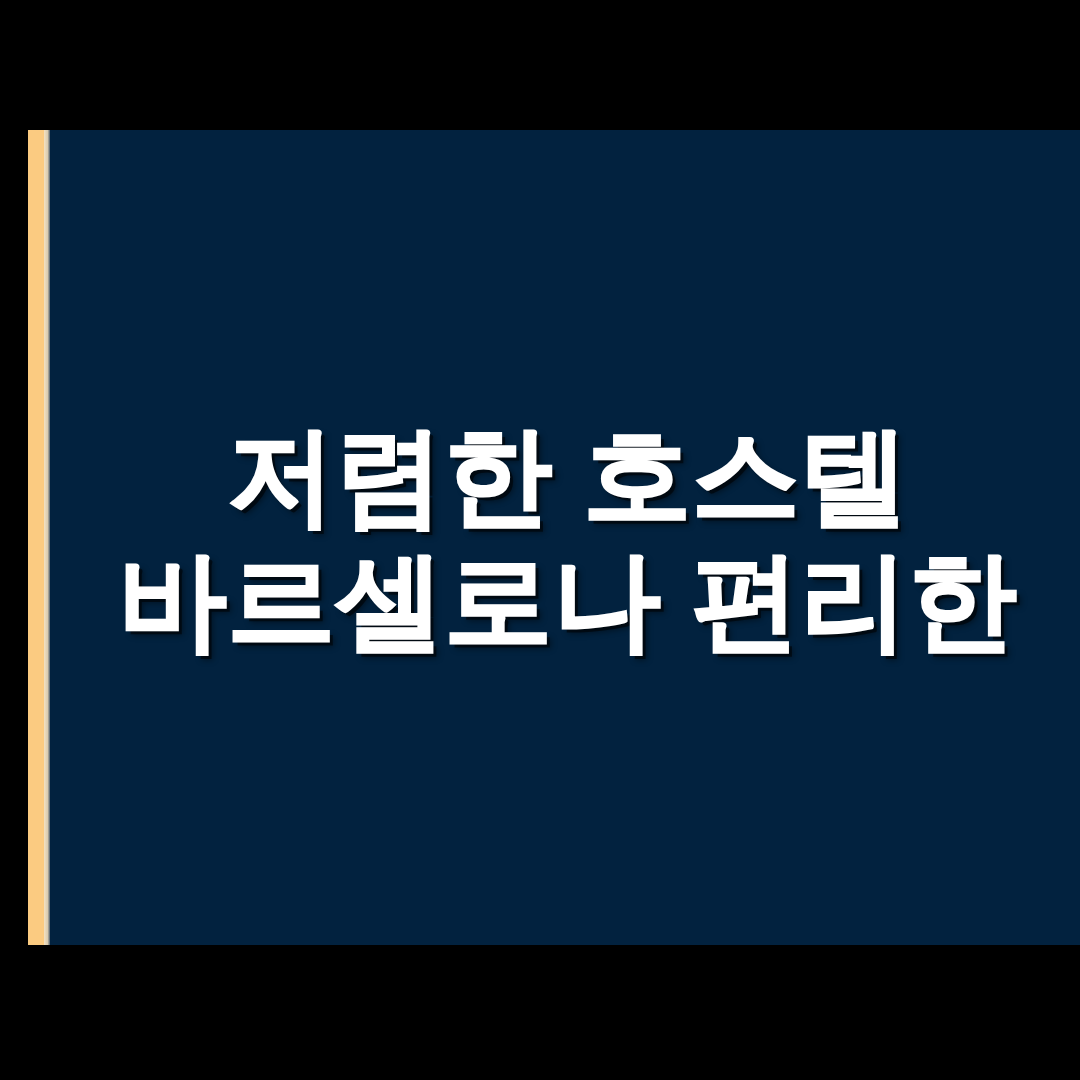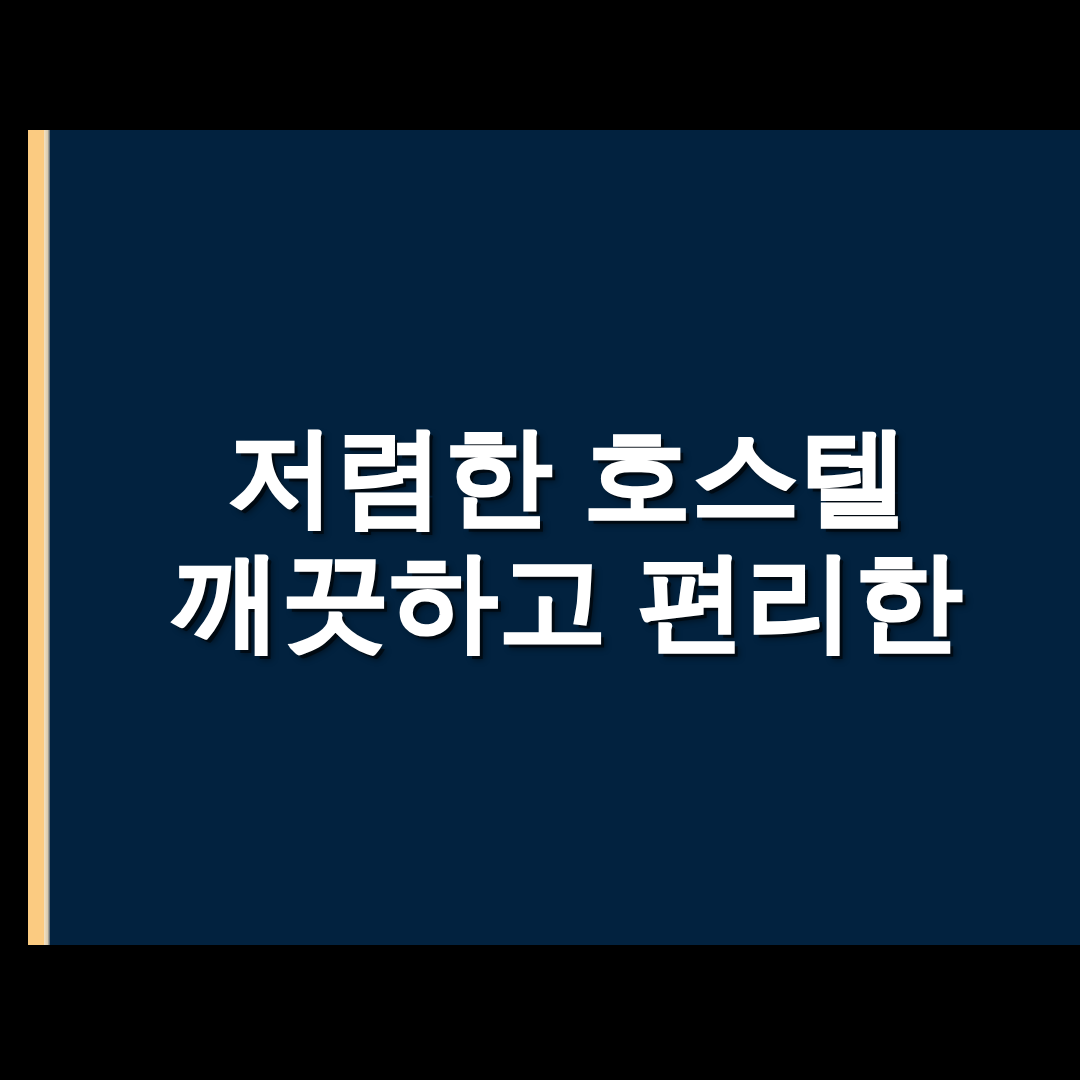--- a/index.html
+++ b/index.html
@@ -104,21 +104,21 @@
 
   <div class="stage">
 
     <div class="side-band left"></div>
     <div class="side-seam left"></div>
     <div class="side-band right"></div>
     <div class="side-seam right"></div>
 
     <div class="headline">
       <span class="headline-line" style="font-size: 108px;">저렴한 호스텔</span>
-      <span class="headline-line" style="font-size: 108px;">깨끗하고 편리한</span>
+      <span class="headline-line" style="font-size: 108px;">바르셀로나 편리한</span>
     </div>
 
   </div>
 
   <div class="letterbox top"></div>
   <div class="letterbox bottom"></div>
 
 </div>
 
 </body></html>

